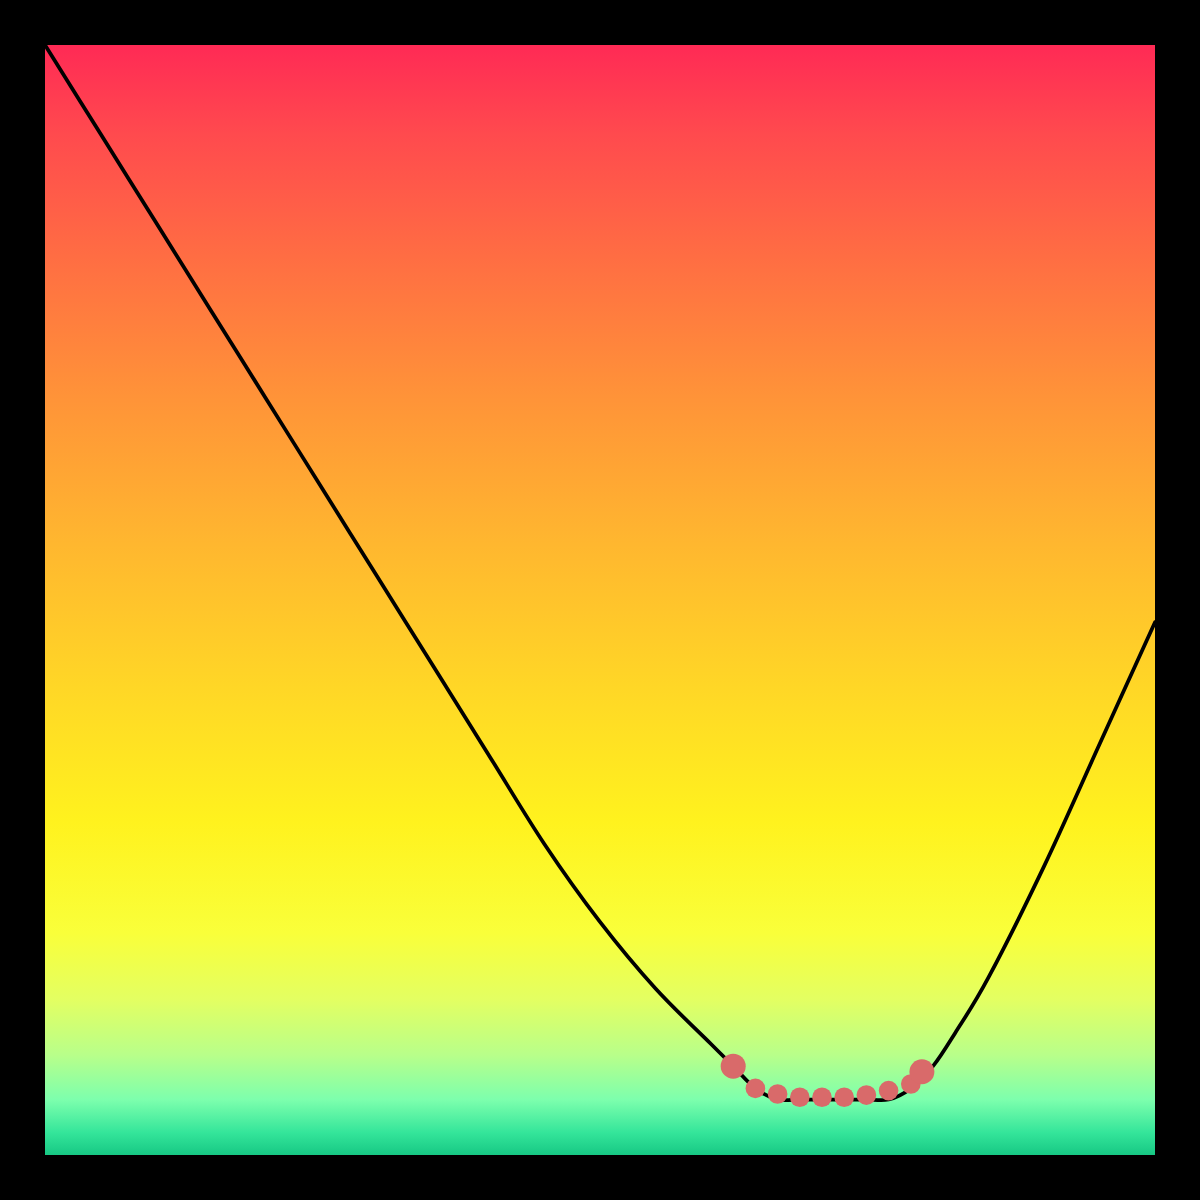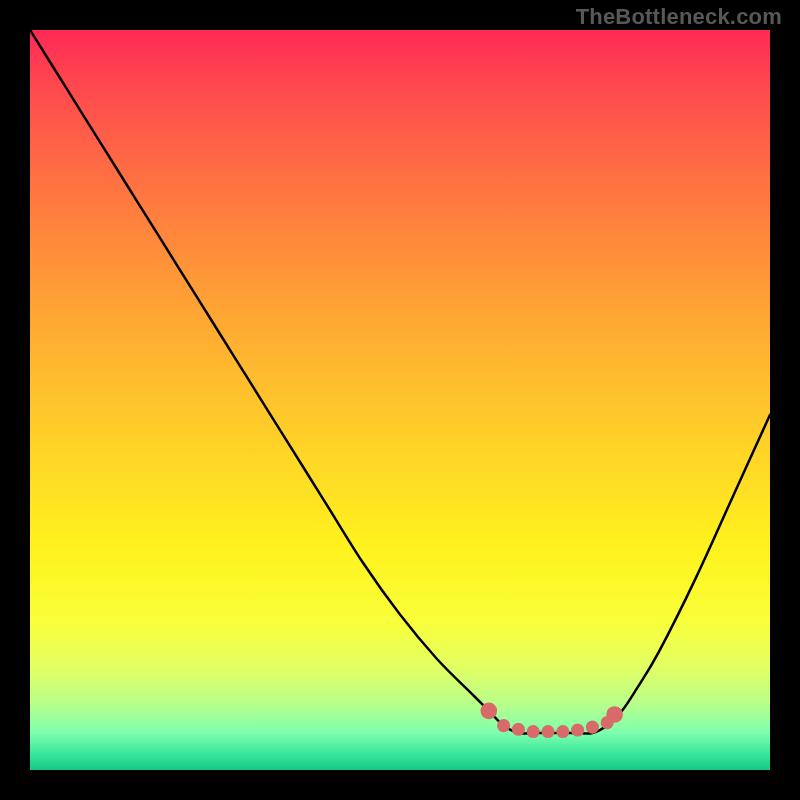--- a/index.html
+++ b/index.html
@@ -55,21 +55,20 @@
     top: 30px;
     width: 740px;
     height: 740px;
     z-index: 2;
   }
 </style>
 </head>
 <body>
 <div class="container">
 
-  <div class="watermark">TheBottleneck.com</div>
 
   <div class="plot-area"></div>
 
   <svg class="chart-svg" viewBox="0 0 740 740" preserveAspectRatio="none">
     <path id="value-curve" fill="none" stroke="#000000" stroke-width="2.5" stroke-linejoin="round" stroke-linecap="round" d="M 0.00 0.00 C 6.17 9.87, 24.67 39.47, 37.00 59.20 C 49.33 78.93, 61.67 98.67, 74.00 118.40 C 86.33 138.13, 98.67 157.87, 111.00 177.60 C 123.33 197.33, 135.67 217.07, 148.00 236.80 C 160.33 256.53, 172.67 276.27, 185.00 296.00 C 197.33 315.73, 209.67 335.47, 222.00 355.20 C 234.33 374.93, 246.67 394.67, 259.00 414.40 C 271.33 434.13, 283.67 453.87, 296.00 473.60 C 308.33 493.33, 320.67 514.30, 333.00 532.80 C 345.33 551.30, 357.67 568.57, 370.00 584.60 C 382.33 600.63, 394.67 615.43, 407.00 629.00 C 419.33 642.57, 435.37 657.37, 444.00 666.00 C 452.63 674.63, 453.87 675.87, 458.80 680.80 C 463.73 685.73, 468.67 691.90, 473.60 695.60 C 478.53 699.30, 483.47 701.77, 488.40 703.00 C 493.33 704.23, 498.27 703.00, 503.20 703.00 C 508.13 703.00, 513.07 703.00, 518.00 703.00 C 522.93 703.00, 527.87 703.00, 532.80 703.00 C 537.73 703.00, 542.67 703.00, 547.60 703.00 C 552.53 703.00, 557.47 704.23, 562.40 703.00 C 567.33 701.77, 572.27 699.30, 577.20 695.60 C 582.13 691.90, 587.07 686.97, 592.00 680.80 C 596.93 674.63, 600.63 668.47, 606.80 658.60 C 612.97 648.73, 619.13 640.10, 629.00 621.60 C 638.87 603.10, 653.67 573.50, 666.00 547.60 C 678.33 521.70, 690.67 493.33, 703.00 466.20 C 715.33 439.07, 733.83 398.37, 740.00 384.80"></path>
     <g id="marker-group">
         <circle cx="458.80" cy="680.80" r="8.33" fill="#d96a6a"></circle>
         <circle cx="473.60" cy="695.60" r="6.55" fill="#d96a6a"></circle>
         <circle cx="488.40" cy="699.30" r="6.55" fill="#d96a6a"></circle>
         <circle cx="503.20" cy="701.52" r="6.55" fill="#d96a6a"></circle>

